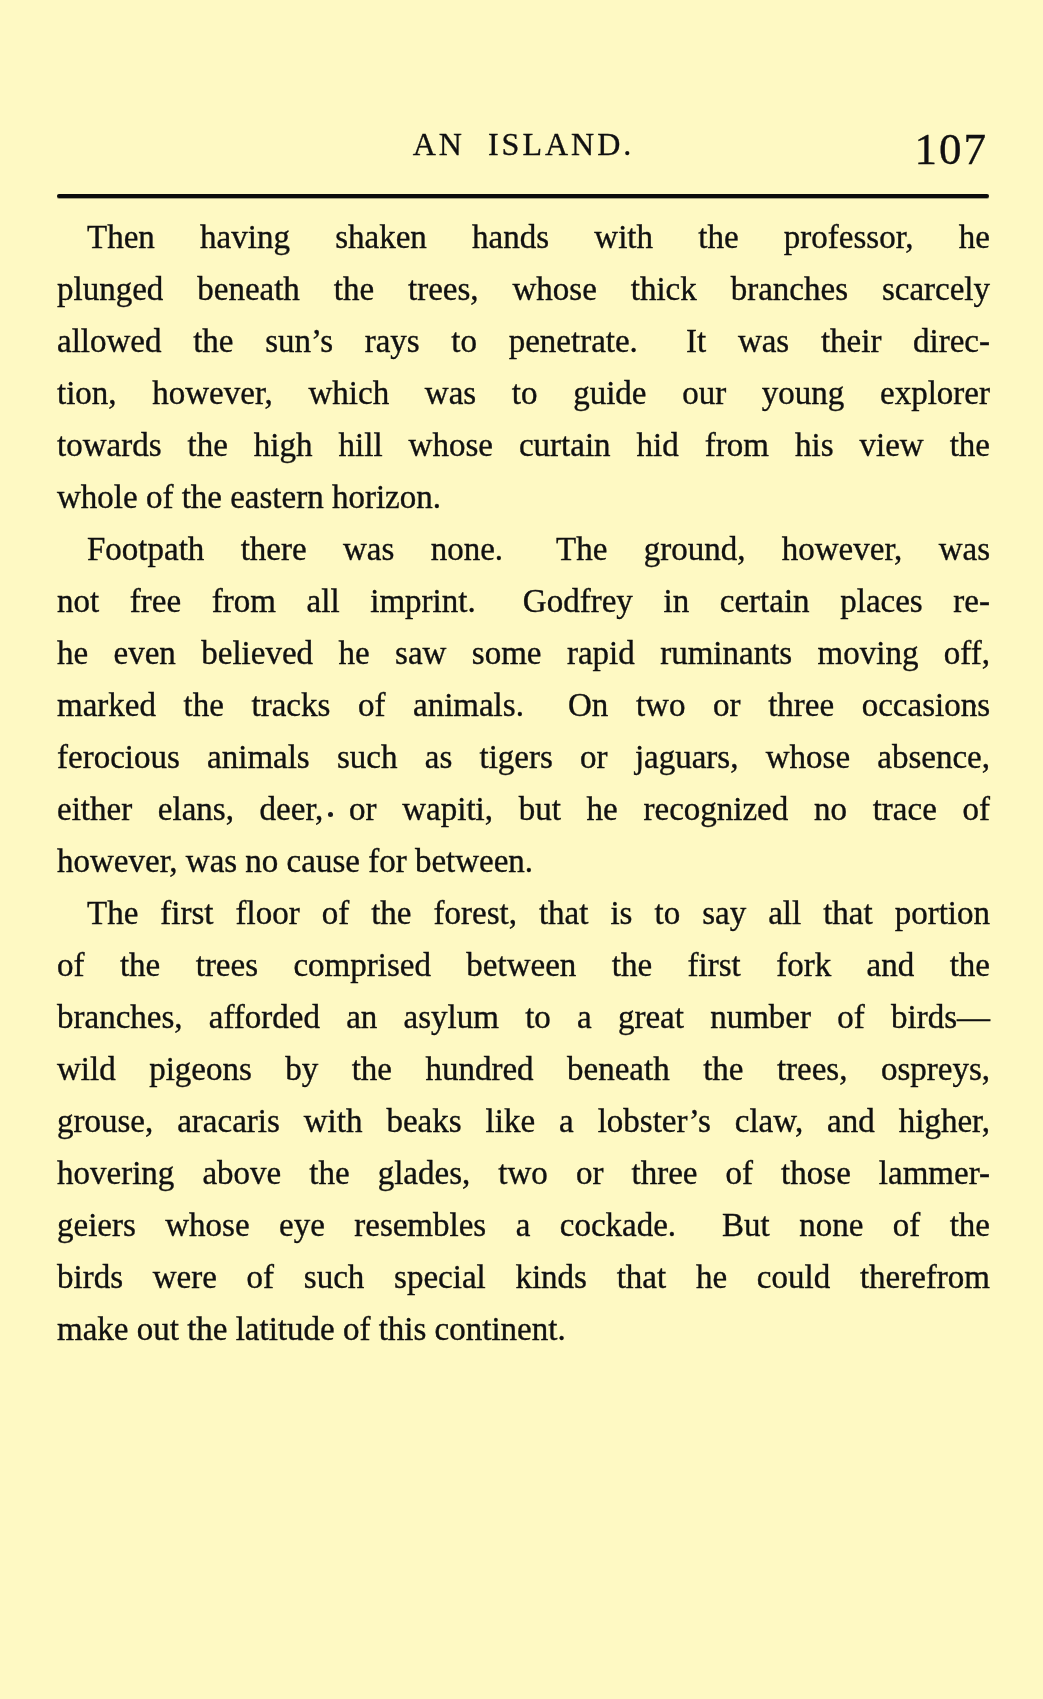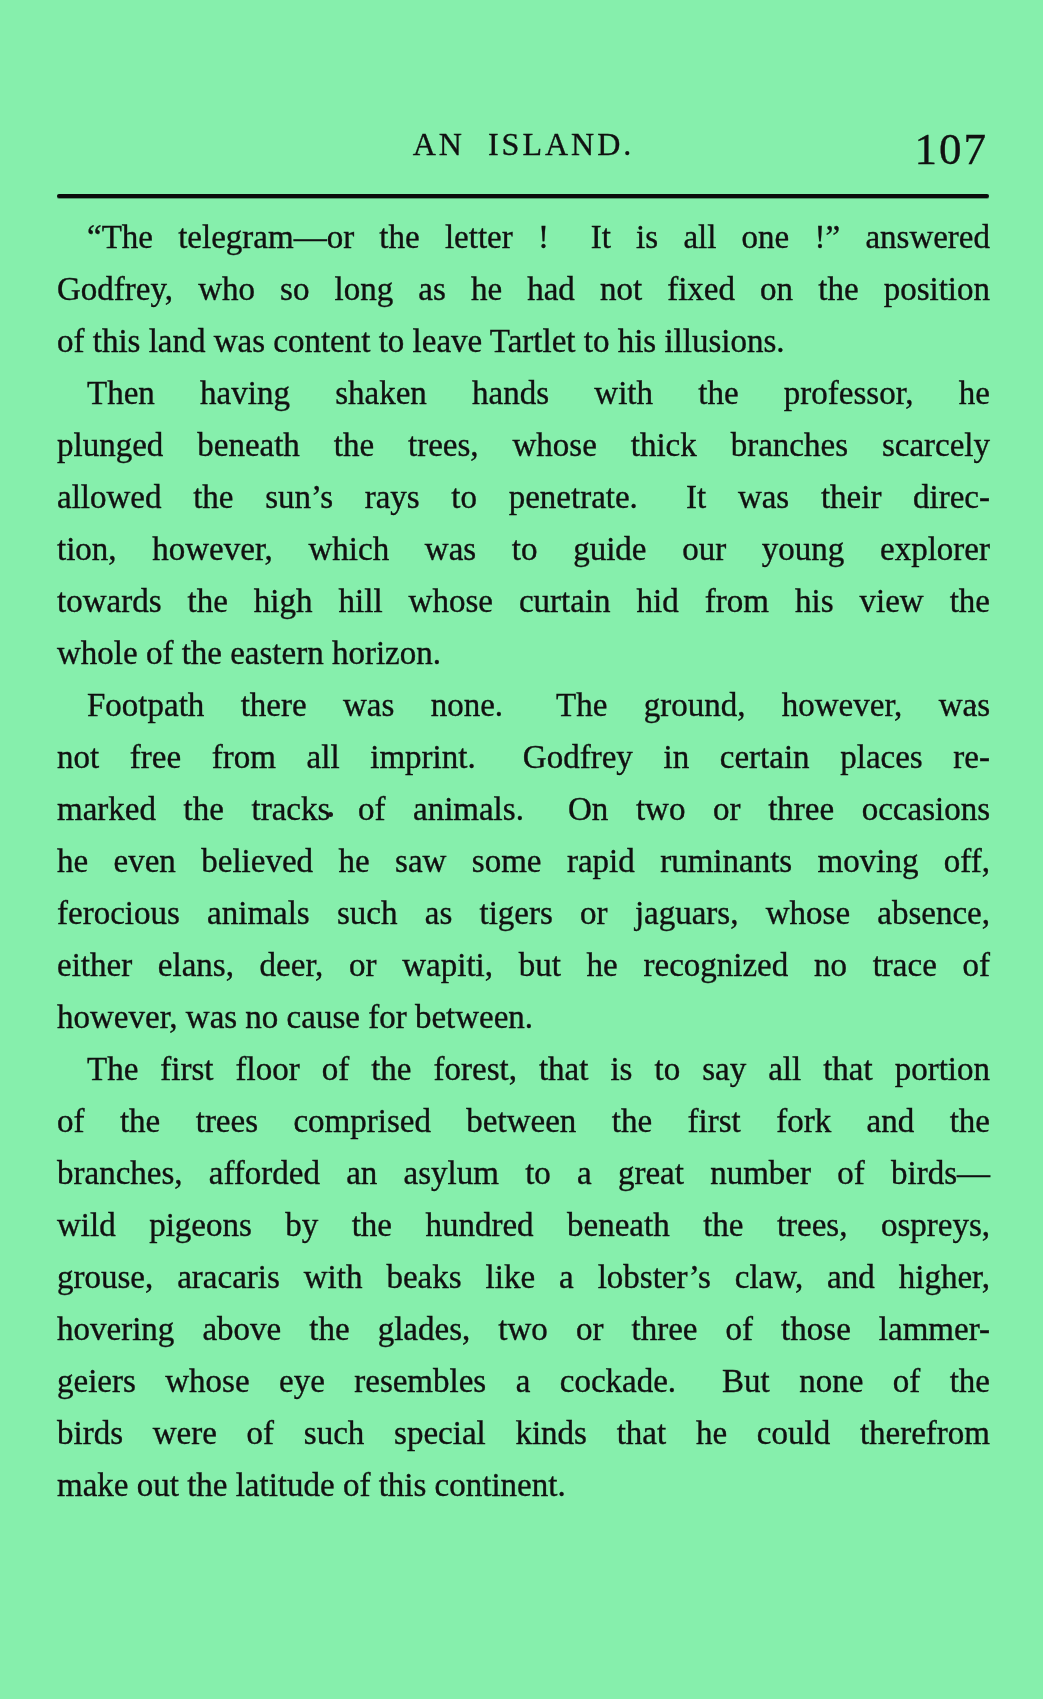--- a/index.html
+++ b/index.html
@@ -1,20 +1,20 @@
 <!DOCTYPE html>
 <html><head>
 <meta charset="utf-8">
 <style>
   html, body { margin: 0; padding: 0; background: #e8e8e8; }
   .page {
     position: relative;
     width: 1043px;
     height: 1699px;
-    background: #86efac;
+    background: #fef9c3;
     overflow: hidden;
     font-family: "Liberation Serif", "DejaVu Serif", serif;
     color: #111111;
     -webkit-text-stroke: 0.35px #111111;
   }
   .header-row {
     position: absolute;
     top: 126px;
     left: 57px;
     right: 53px;
@@ -76,40 +76,35 @@
 
   <div class="header-row">
     <div class="header-title">AN  ISLAND.</div>
     <div class="page-number">107</div>
   </div>
 
   <div class="header-rule"></div>
 
   <div class="page-body">
 
-    <div class="para">
-      <div class="line indent">“The telegram—or the letter !  It is all one !” answered</div>
-      <div class="line">Godfrey, who so long as he had not fixed on the position</div>
-      <div class="line last">of this land was content to leave Tartlet to his illusions.</div>
-    </div>
 
     <div class="para">
       <div class="line indent">Then having shaken hands with the professor, he</div>
       <div class="line">plunged beneath the trees, whose thick branches scarcely</div>
       <div class="line">allowed the sun’s rays to penetrate.  It was their direc-</div>
       <div class="line">tion, however, which was to guide our young explorer</div>
       <div class="line">towards the high hill whose curtain hid from his view the</div>
       <div class="line last">whole of the eastern horizon.</div>
     </div>
 
     <div class="para">
       <div class="line indent">Footpath there was none.  The ground, however, was</div>
       <div class="line">not free from all imprint.  Godfrey in certain places re-</div>
+      <div class="line">he even believed he saw some rapid ruminants moving off,</div>
       <div class="line">marked the tracks of animals.  On two or three occasions</div>
-      <div class="line">he even believed he saw some rapid ruminants moving off,</div>
       <div class="line">ferocious animals such as tigers or jaguars, whose absence,</div>
       <div class="line">either elans, deer, or wapiti, but he recognized no trace of</div>
       <div class="line last">however, was no cause for between.</div>
     </div>
 
     <div class="para">
       <div class="line indent">The first floor of the forest, that is to say all that portion</div>
       <div class="line">of the trees comprised between the first fork and the</div>
       <div class="line">branches, afforded an asylum to a great number of birds—</div>
       <div class="line">wild pigeons by the hundred beneath the trees, ospreys,</div>

